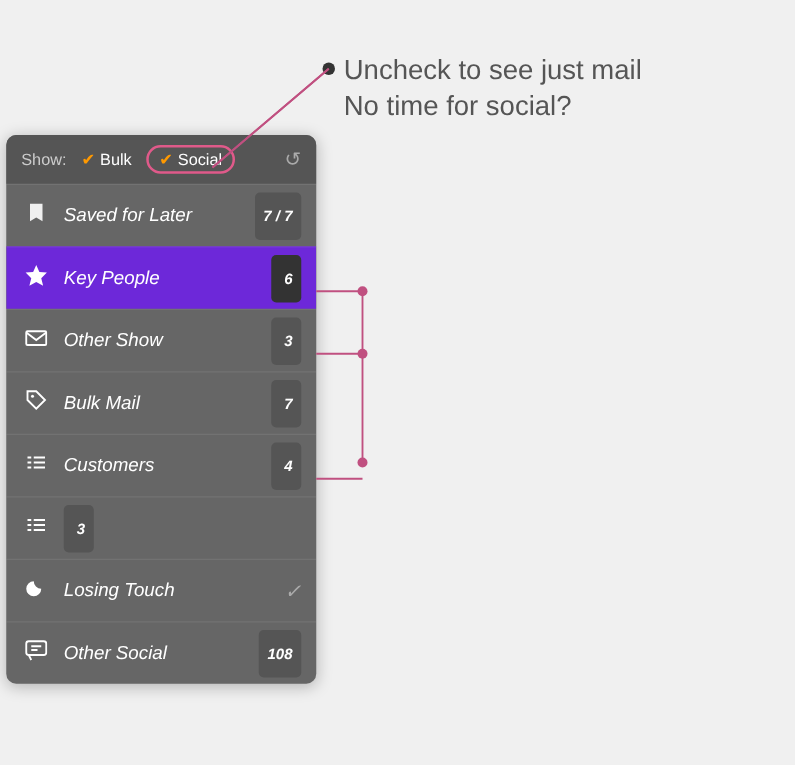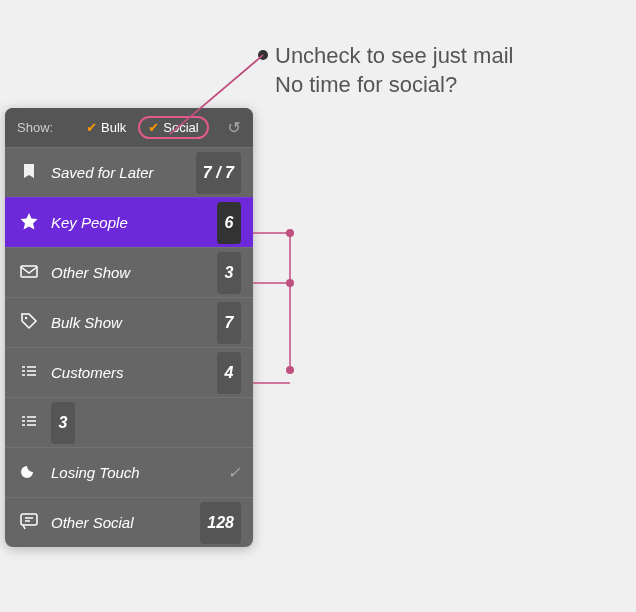--- a/index.html
+++ b/index.html
@@ -38,21 +38,21 @@
     .show-bar {
       background: #555;
       display: flex;
       align-items: center;
       padding: 8px 12px;
       gap: 12px;
     }
     .show-label {
       color: #ccc;
       font-size: 13px;
-      margin-right: 21px;
+      margin-right: 0;
     }
     .show-option {
       display: flex;
       align-items: center;
       gap: 4px;
       color: #fff;
       font-size: 13px;
       font-weight: 500;
     }
     .show-option.social-option {
@@ -100,26 +100,26 @@
       color: #fff;
       font-size: 15px;
       font-weight: 500;
     }
     .list-item.active .item-label {
       color: #fff;
     }
     .item-badge {
       background: #555;
       color: #fff;
-      font-size: 16px;
+      font-size: 12px;
       font-weight: bold;
       padding: 12px 7px;
       border-radius: 4px;
       min-width: 24px;
-      text-align: center;
+      text-align: right;
     }
     .list-item.active .item-badge {
       background: #333;
     }
     .item-check {
       color: #aaa;
       font-size: 16px;
     }
 
     
@@ -175,21 +175,21 @@
             <path d="M1 5l8 6 8-6" stroke="white" stroke-width="1.5" fill="none"></path>
           </svg></span>
         <span class="item-label">Other Show</span>
         <span class="item-badge">3</span>
       </div>
       <div class="list-item">
         <span class="item-icon"><svg width="18" height="18" viewBox="0 0 18 18">
             <path d="M2 2h7l7 7-7 7-7-7V2z" fill="none" stroke="white" stroke-width="1.5"></path>
             <circle cx="6" cy="6" r="1.2" fill="white"></circle>
           </svg></span>
-        <span class="item-label">Bulk Show</span>
+        <span class="item-label">Bulk Mail</span>
         <span class="item-badge">7</span>
       </div>
       <div class="list-item">
         <span class="item-icon"><svg width="18" height="18" viewBox="0 0 18 18">
             <line x1="2" y1="5" x2="5" y2="5" stroke="white" stroke-width="1.5"></line>
             <line x1="7" y1="5" x2="16" y2="5" stroke="white" stroke-width="1.5"></line>
             <line x1="2" y1="9" x2="5" y2="9" stroke="white" stroke-width="1.5"></line>
             <line x1="7" y1="9" x2="16" y2="9" stroke="white" stroke-width="1.5"></line>
             <line x1="2" y1="13" x2="5" y2="13" stroke="white" stroke-width="1.5"></line>
             <line x1="7" y1="13" x2="16" y2="13" stroke="white" stroke-width="1.5"></line>
@@ -216,21 +216,21 @@
         <span class="item-check">✓</span>
       </div>
       <div class="list-item">
         <span class="item-icon"><svg width="18" height="18" viewBox="0 0 18 18">
             <rect x="1" y="2" width="16" height="11" rx="2" fill="none" stroke="white" stroke-width="1.5"></rect>
             <line x1="5" y1="6" x2="13" y2="6" stroke="white" stroke-width="1.5"></line>
             <line x1="5" y1="9" x2="10" y2="9" stroke="white" stroke-width="1.5"></line>
             <path d="M3 13l2 4" stroke="white" stroke-width="1.5"></path>
           </svg></span>
         <span class="item-label">Other Social</span>
-        <span class="item-badge">128</span>
+        <span class="item-badge">108</span>
       </div>
     </div>
 
 </div>
 
 <svg class="lines-svg">
 
   <circle cx="263" cy="55" r="5" fill="#333"></circle>
 
   <line x1="170" y1="134" x2="263" y2="55" stroke="#c05080" stroke-width="1.5"></line>

